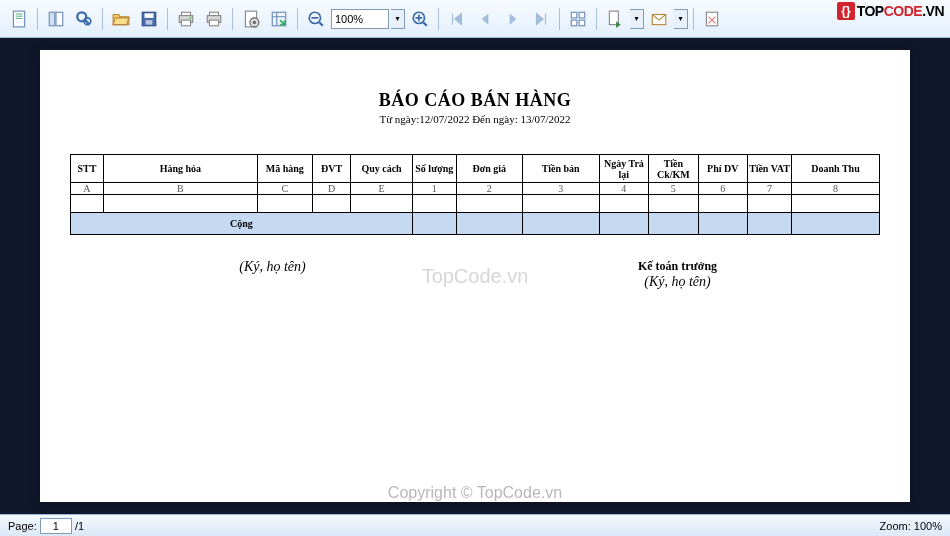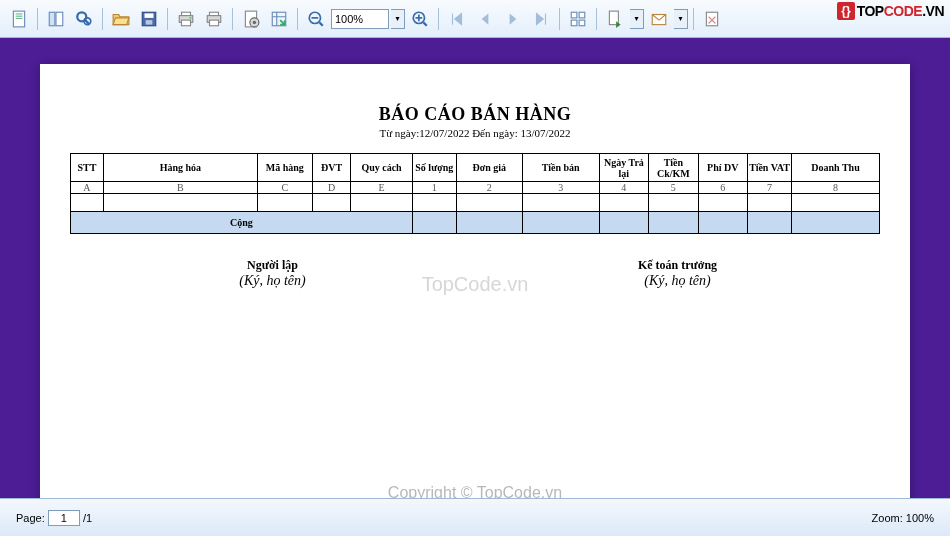--- a/index.html
+++ b/index.html
@@ -8,26 +8,26 @@
 
 .toolbar { height: 38px; background: linear-gradient(#f8fbfe, #e3effc); border-bottom: 1px solid #9db8d8; display: flex; align-items: center; padding: 0 6px; gap: 2px; }
 .tb-btn { width: 26px; height: 26px; display: flex; align-items: center; justify-content: center; border: 1px solid transparent; border-radius: 3px; cursor: pointer; }
 .tb-btn svg { width: 18px; height: 18px; }
 .tb-sep { width: 1px; height: 22px; background: #a8c0dc; margin: 0 3px; }
 .tb-input { width: 58px; height: 20px; border: 1px solid #7f9db9; font-size: 11px; padding: 0 3px; }
 .tb-dd { width: 14px; height: 20px; border: 1px solid #7f9db9; border-left: none; background: #e8f0fa; font-size: 8px; display: flex; align-items: center; justify-content: center; }
 .disabled { opacity: 0.4; }
 
 
-.viewer { position: absolute; top: 38px; bottom: 22px; left: 0; right: 0; background: #4c1d95; overflow: auto; display: flex; justify-content: center; padding: 26px 0; }
+.viewer { position: absolute; top: 38px; bottom: 22px; left: 0; right: 0; background: #0f172a; overflow: auto; display: flex; justify-content: center; padding: 12px 0; }
 .page { background: #fff; width: 870px; min-height: 440px; box-shadow: 0 2px 10px rgba(0,0,0,.3); padding: 40px 30px 20px 30px; position: relative; }
 
 
 .rpt-title { text-align: center; font-family: "Times New Roman", serif; font-size: 18px; font-weight: bold; letter-spacing: 0.5px; }
-.rpt-sub { text-align: center; font-family: "Times New Roman", serif; font-size: 11px; margin-top: 2px; margin-bottom: 14px; }
+.rpt-sub { text-align: center; font-family: "Times New Roman", serif; font-size: 11px; margin-top: 2px; margin-bottom: 29px; }
 table.rpt { width: 100%; border-collapse: collapse; font-family: "Times New Roman", serif; }
 table.rpt th, table.rpt td { border: 1px solid #000; font-size: 10px; text-align: center; vertical-align: middle; }
 table.rpt th { font-weight: bold; }
 .h1 { height: 16px; }
 .h2 { height: 28px; }
 .hsub { height: 12px; font-size: 8px; color: #555; font-weight: normal; }
 .row-data { height: 18px; }
 .row-total { height: 22px; background: #c5d9f1; font-weight: bold; font-size: 12px; }
 .col-stt { width: 30px; }
 .col-hh { width: 140px; }
@@ -46,21 +46,21 @@
 .sig-row { display: flex; margin-top: 8px; font-family: "Times New Roman", serif; }
 .sig-col { flex: 1; text-align: center; }
 .sig-date { font-size: 11px; margin-bottom: 4px; }
 .sig-role { font-size: 12px; font-weight: bold; }
 .sig-note { font-size: 14px; font-style: italic; }
 
 .watermark1 { position: absolute; top: 50%; left: 50%; transform: translate(-50%, -50%); font-size: 20px; color: #bbb; font-family: Arial; opacity: .6; pointer-events: none; }
 .watermark2 { position: absolute; bottom: 12px; left: 50%; transform: translateX(-50%); font-size: 16px; color: #888; font-family: Arial; opacity: .6; pointer-events: none; text-align: center; }
 
 
-.status { position: absolute; bottom: 0; left: 0; right: 0; height: 38px; background: linear-gradient(#f4f8fd, #dce9f8); border-top: 1px solid #9db8d8; display: flex; align-items: center; font-size: 11px; padding: 0 16px; }
+.status { position: absolute; bottom: 0; left: 0; right: 0; height: 22px; background: linear-gradient(#f4f8fd, #dce9f8); border-top: 1px solid #9db8d8; display: flex; align-items: center; font-size: 11px; padding: 0 8px; }
 .status .sp { flex: 1; }
 .status input { width: 32px; height: 16px; border: 1px solid #7f9db9; font-size: 11px; text-align: center; }
 
 
 .logo { position: absolute; top: 2px; right: 6px; display: flex; align-items: center; gap: 2px; font-family: Arial; font-weight: bold; z-index: 10; }
 .logo-icon { background: #d0252c; color: #fff; padding: 2px 4px; font-size: 12px; border-radius: 2px; }
 .logo-top { color: #000000; font-size: 14px; letter-spacing: -0.5px; }
 .logo-code { color: #d0252c; font-size: 14px; letter-spacing: -0.5px; }
 </style>
 </head>
@@ -273,21 +273,20 @@
             <td></td>
             <td></td>
             <td></td>
       </tr>
     </tbody>
       </table>
 
     <div class="sig-row">
       <div class="sig-col">
         <div class="sig-date">&nbsp;</div>
-        <div class="sig-role">Người lập</div>
         <div class="sig-note">(Ký, họ tên)</div>
       </div>
       <div class="sig-col">
         <div class="sig-date">&nbsp;</div>
         <div class="sig-role">Kế toán trưởng</div>
         <div class="sig-note">(Ký, họ tên)</div>
       </div>
     </div>
 
     <div class="watermark1">TopCode.vn</div>

